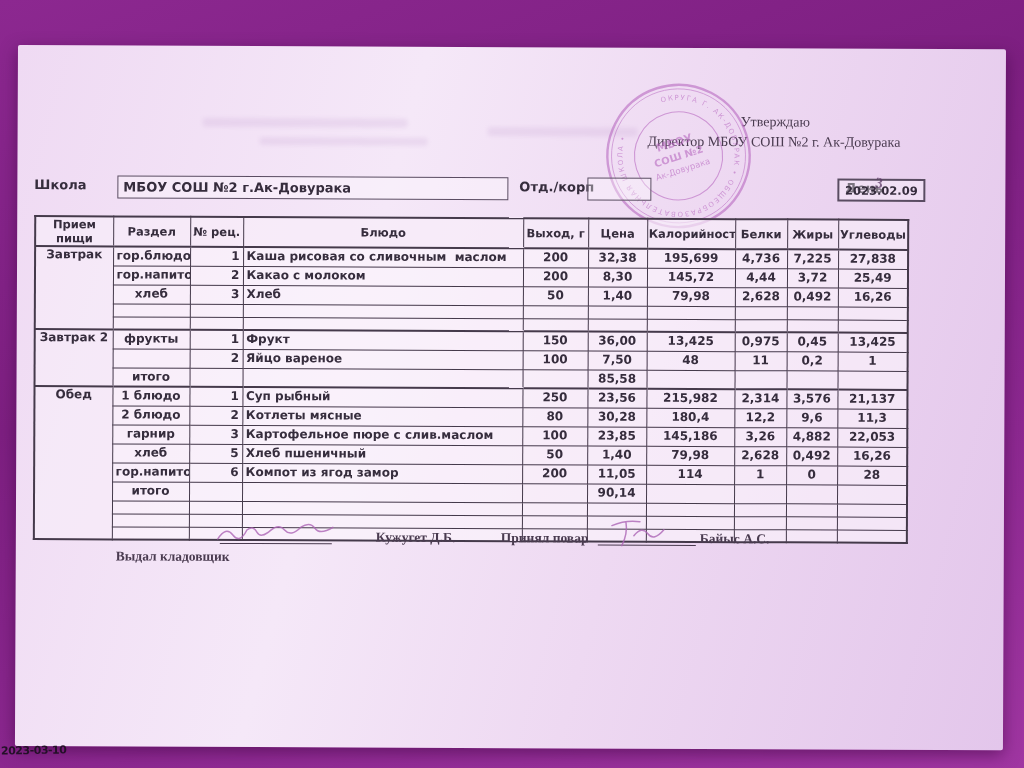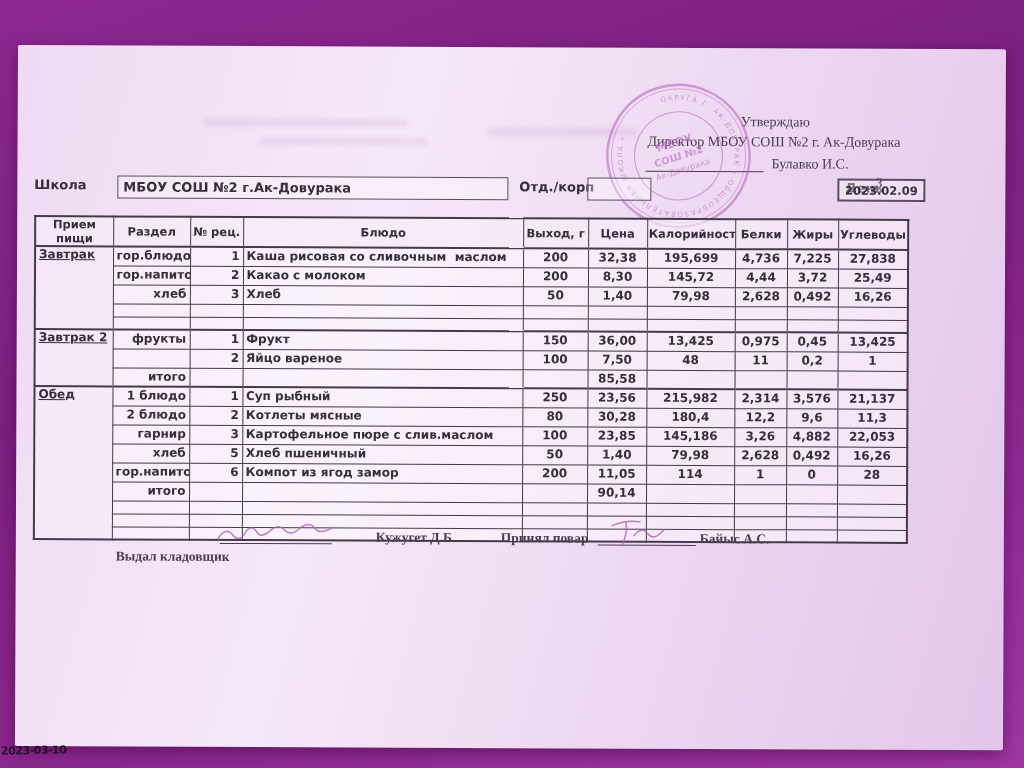--- a/index.html
+++ b/index.html
@@ -55,23 +55,23 @@
   
   table.menu{position:absolute;left:17px;top:170px;width:873px;border-collapse:collapse;table-layout:fixed;
       border:2px solid var(--border);background:rgba(252,246,253,.4);}
   table.menu th,table.menu td{border:1px solid var(--border);color:var(--ink);overflow:hidden;}
   table.menu th{font-size:11.5px;font-weight:700;height:20px;text-align:center;padding:0 1px;
       background:rgba(246,236,249,.45);}
   table.menu td{font-size:12px;font-weight:600;height:19px;padding:1px 3px;line-height:1.1;
       background:rgba(255,252,255,.3);}
   table.menu tr.empty td{height:13px;}
   table.menu tr.section-start td{border-top:2px solid var(--border);}
-  td.meal-cell{vertical-align:top;font-weight:700;font-size:12px;text-align:left;
-      background:rgba(246,236,249,.3) !important;text-decoration:underline;}
-  td.c0{text-align:right;}
+  td.meal-cell{vertical-align:top;font-weight:700;font-size:12px;text-align:center;
+      background:rgba(246,236,249,.3) !important;}
+  td.c0{text-align:center;}
   td.c1{text-align:right;padding-right:2px;}
   td.c2{text-align:left;white-space:pre-wrap;}
   td.c3,td.c4,td.c5,td.c6,td.c7,td.c8{text-align:center;}
 
   
   .footer-item{position:absolute;font-family:"Liberation Serif","DejaVu Serif",serif;
       font-size:13.5px;font-weight:600;color:var(--serif-ink);top:483px;}
   .fi-issued-label{left:100px;margin-top:20px;}
   .fi-issued-name{left:340px;margin-left:20px;}
   .fi-received-label{left:485px;}
@@ -92,24 +92,20 @@
 <div class="photo">
 
   <div class="paper">
 
     <div class="ghost g1"></div>
     <div class="ghost g2"></div>
     <div class="ghost g3"></div>
 
     <div class="approval ap1">Утверждаю</div>
     <div class="approval ap2">Директор МБОУ СОШ №2 г. Ак-Довурака</div>
-    <div class="approval ap3">
-      <span class="ap-underline"></span>
-      <span>Булавко И.С.</span>
-    </div>
 
     <svg class="stamp" viewBox="0 0 172 172">
       <defs>
         <path id="ringPath" d="M 86,30 a 56,56 0 1,1 -0.01,0"></path>
       </defs>
       <circle cx="86" cy="86" r="71" fill="none" stroke="#b35fbc" stroke-width="2.4"></circle>
       <circle cx="86" cy="86" r="67" fill="none" stroke="#b35fbc" stroke-width="0.8"></circle>
       <circle cx="86" cy="86" r="44" fill="none" stroke="#b35fbc" stroke-width="1.1"></circle>
       <text font-size="7" letter-spacing="1.5" fill="#b35fbc" font-family="DejaVu Sans, sans-serif">
         <textPath href="#ringPath">ОКРУГА Г. АК-ДОВУРАК • ОБЩЕОБРАЗОВАТЕЛЬНАЯ ШКОЛА • </textPath>

